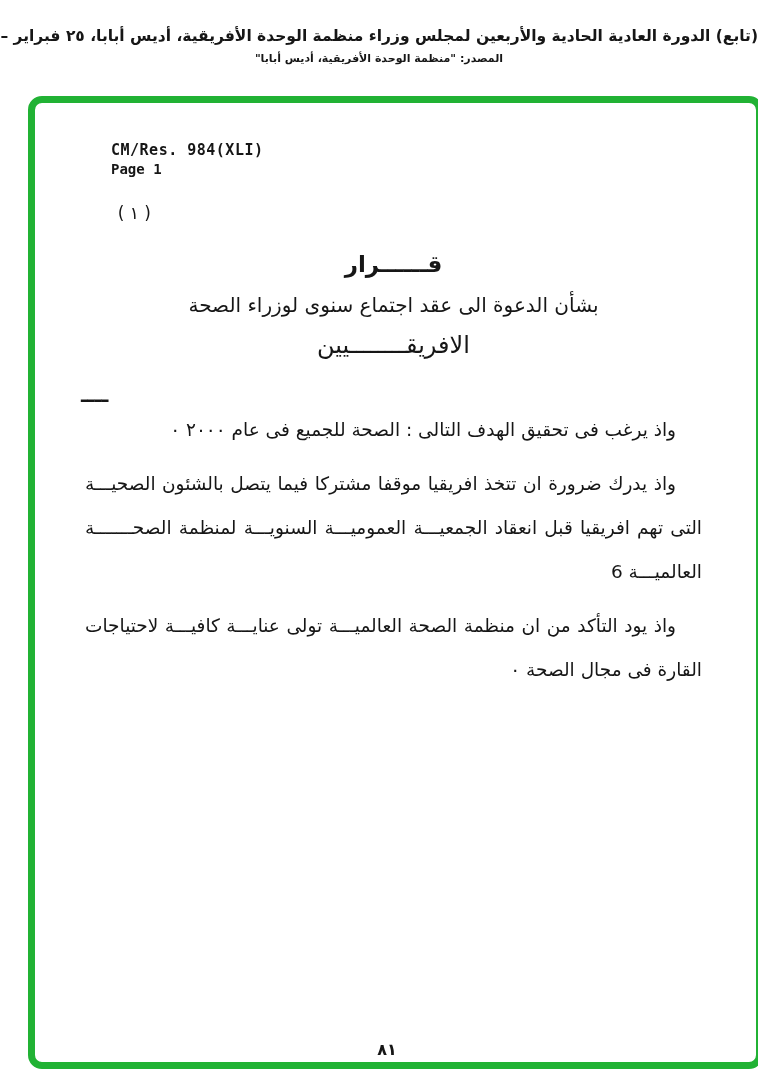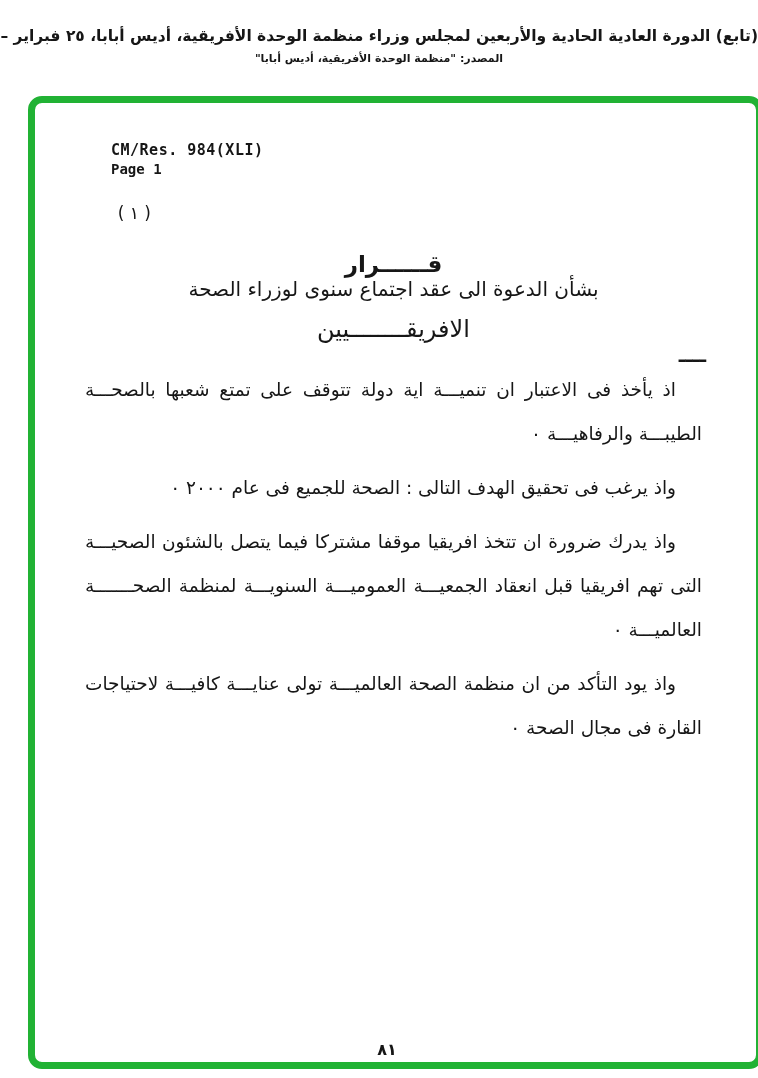--- a/index.html
+++ b/index.html
@@ -88,32 +88,32 @@
     direction: rtl;
     text-align: center;
     margin-top: 28px;
   }
   .title-word {
     font-size: 23px;
     font-weight: 600;
   }
   .title-line2 {
     font-size: 20px;
-    margin-top: 0;
+    margin-top: 16px;
   }
   .title-line3 {
     font-size: 24px;
     margin-top: 14px;
   }
   .separator-dash {
     direction: rtl;
-    text-align: right;
+    text-align: left;
     font-size: 20px;
     font-weight: bold;
-    margin-top: 7px;
+    margin-top: 31px;
     line-height: 10px;
   }
 
   .doc-body {
     direction: rtl;
     margin-top: 8px;
     padding: 0 4px;
   }
   .doc-body p {
     font-size: 18.5px;
@@ -153,22 +153,21 @@
 
     <div class="doc-title">
       <div class="title-word">قــــــرار</div>
       <div class="title-line2">بشأن الدعوة الى عقد اجتماع سنوى لوزراء الصحة</div>
       <div class="title-line3">الافريقــــــــيين</div>
     </div>
 
     <div class="separator-dash">ــــ</div>
 
     <div class="doc-body">
-      <p>اذ يأخذ فى الاعتبار ان تنميـــة اية دولة تتوقف على تمتع شعبها بالصحـــة الطيبـــة والرفاهيـــة ٠</p>
       <p>واذ يرغب فى تحقيق الهدف التالى : الصحة للجميع فى عام ٢٠٠٠ ٠</p>
-      <p>واذ يدرك ضرورة ان تتخذ افريقيا موقفا مشتركا فيما يتصل بالشئون الصحيـــة التى تهم افريقيا قبل انعقاد الجمعيـــة العموميـــة السنويـــة لمنظمة الصحـــــــة العالميـــة ٠</p>
+      <p>واذ يدرك ضرورة ان تتخذ افريقيا موقفا مشتركا فيما يتصل بالشئون الصحيـــة التى تهم افريقيا قبل انعقاد الجمعيـــة العموميـــة السنويـــة لمنظمة الصحـــــــة العالميـــة 6</p>
       <p>واذ يود التأكد من ان منظمة الصحة العالميـــة تولى عنايـــة كافيـــة لاحتياجات القارة فى مجال الصحة ٠</p>
     </div>
 
   </div>
 </div>
 
 <div class="footer-page-number">٨١</div>
 
 </body></html>

